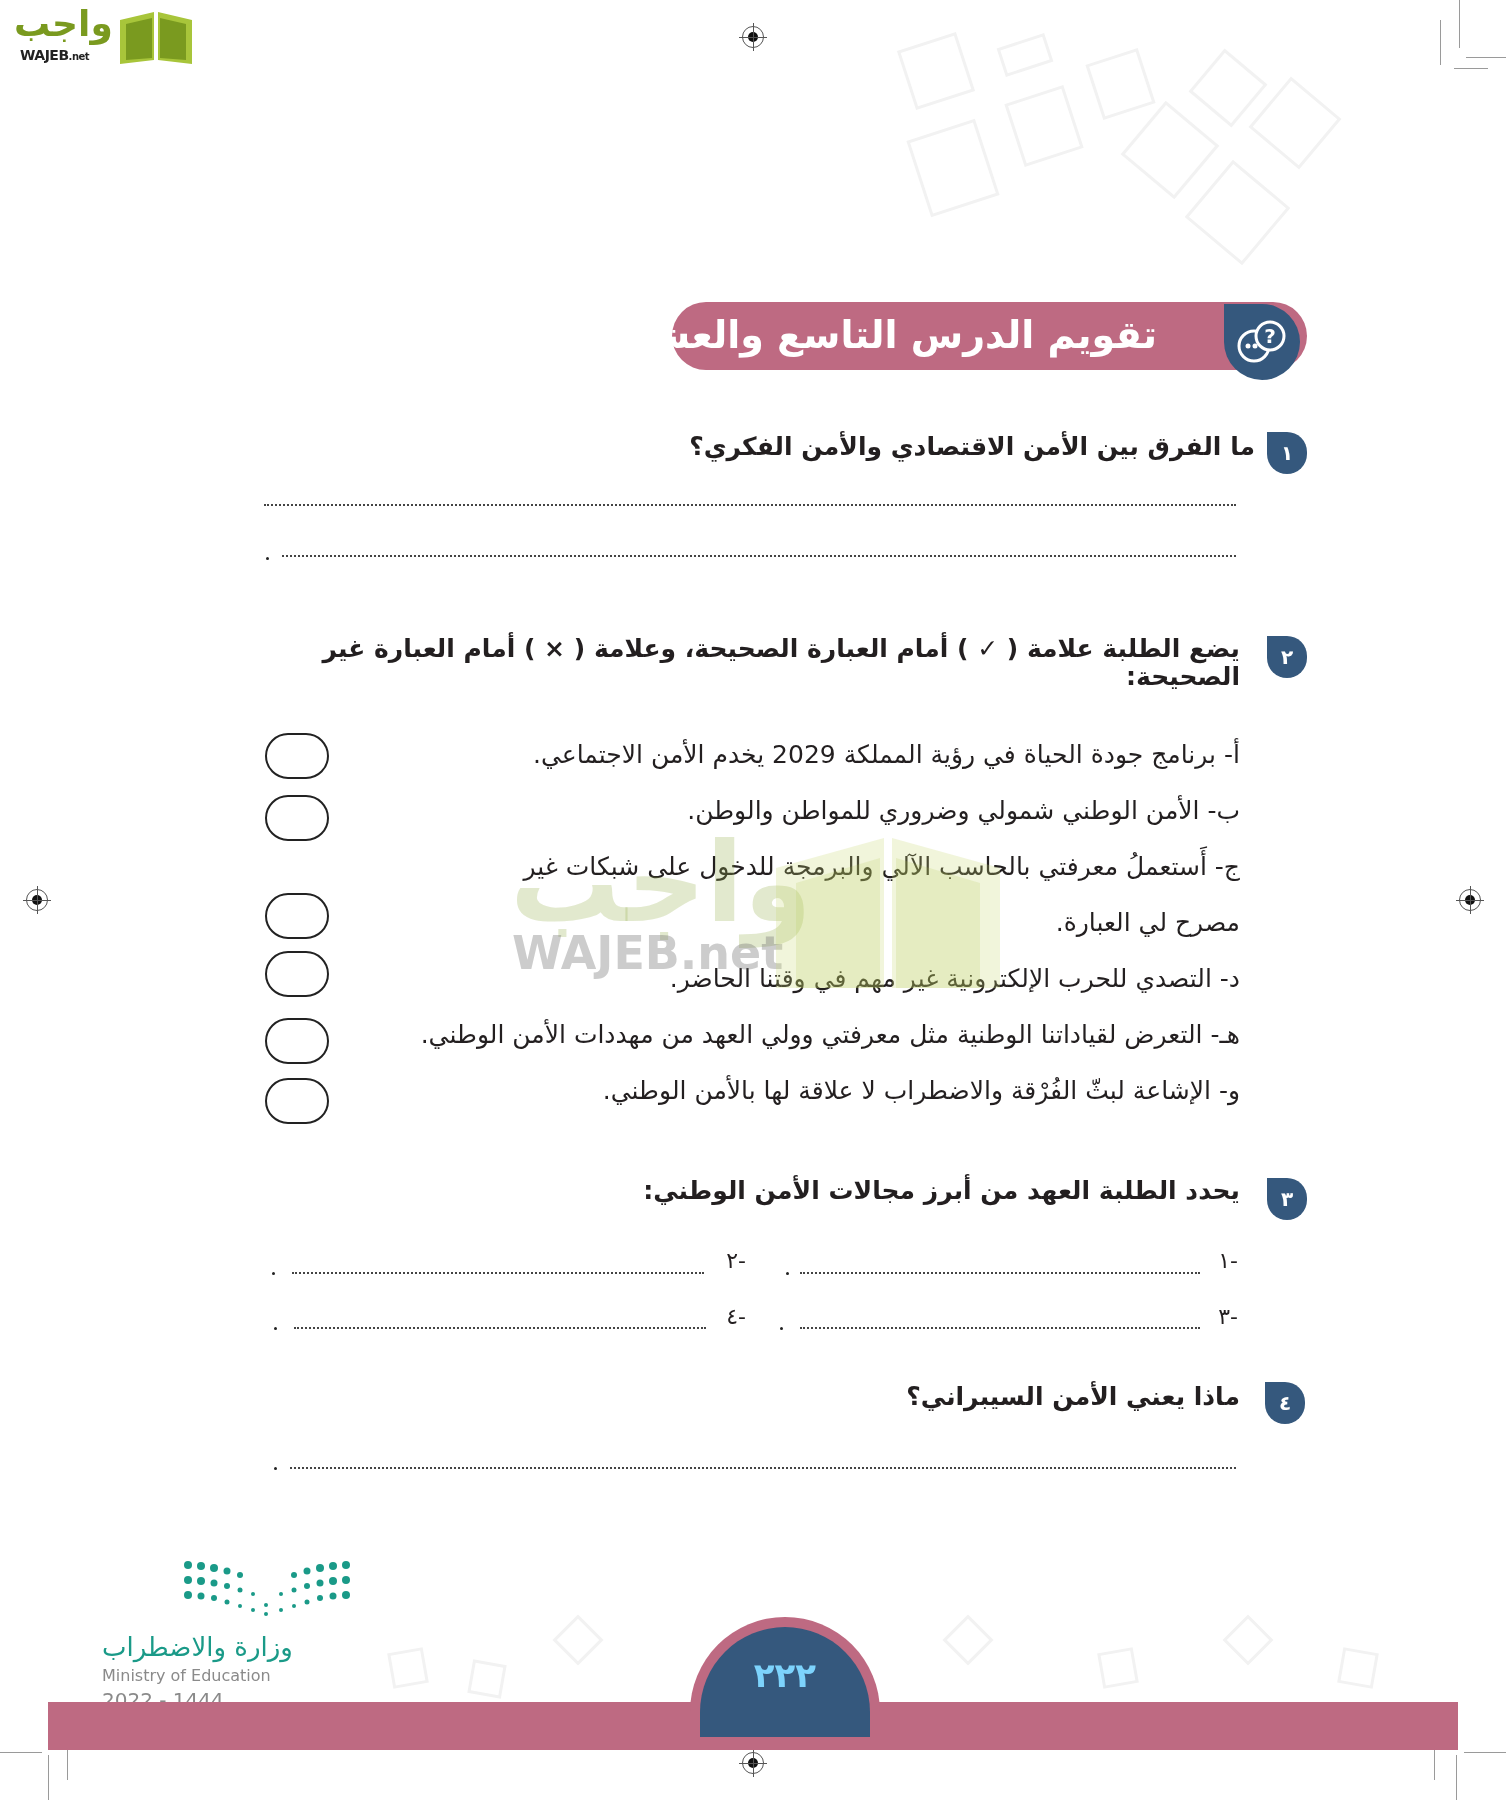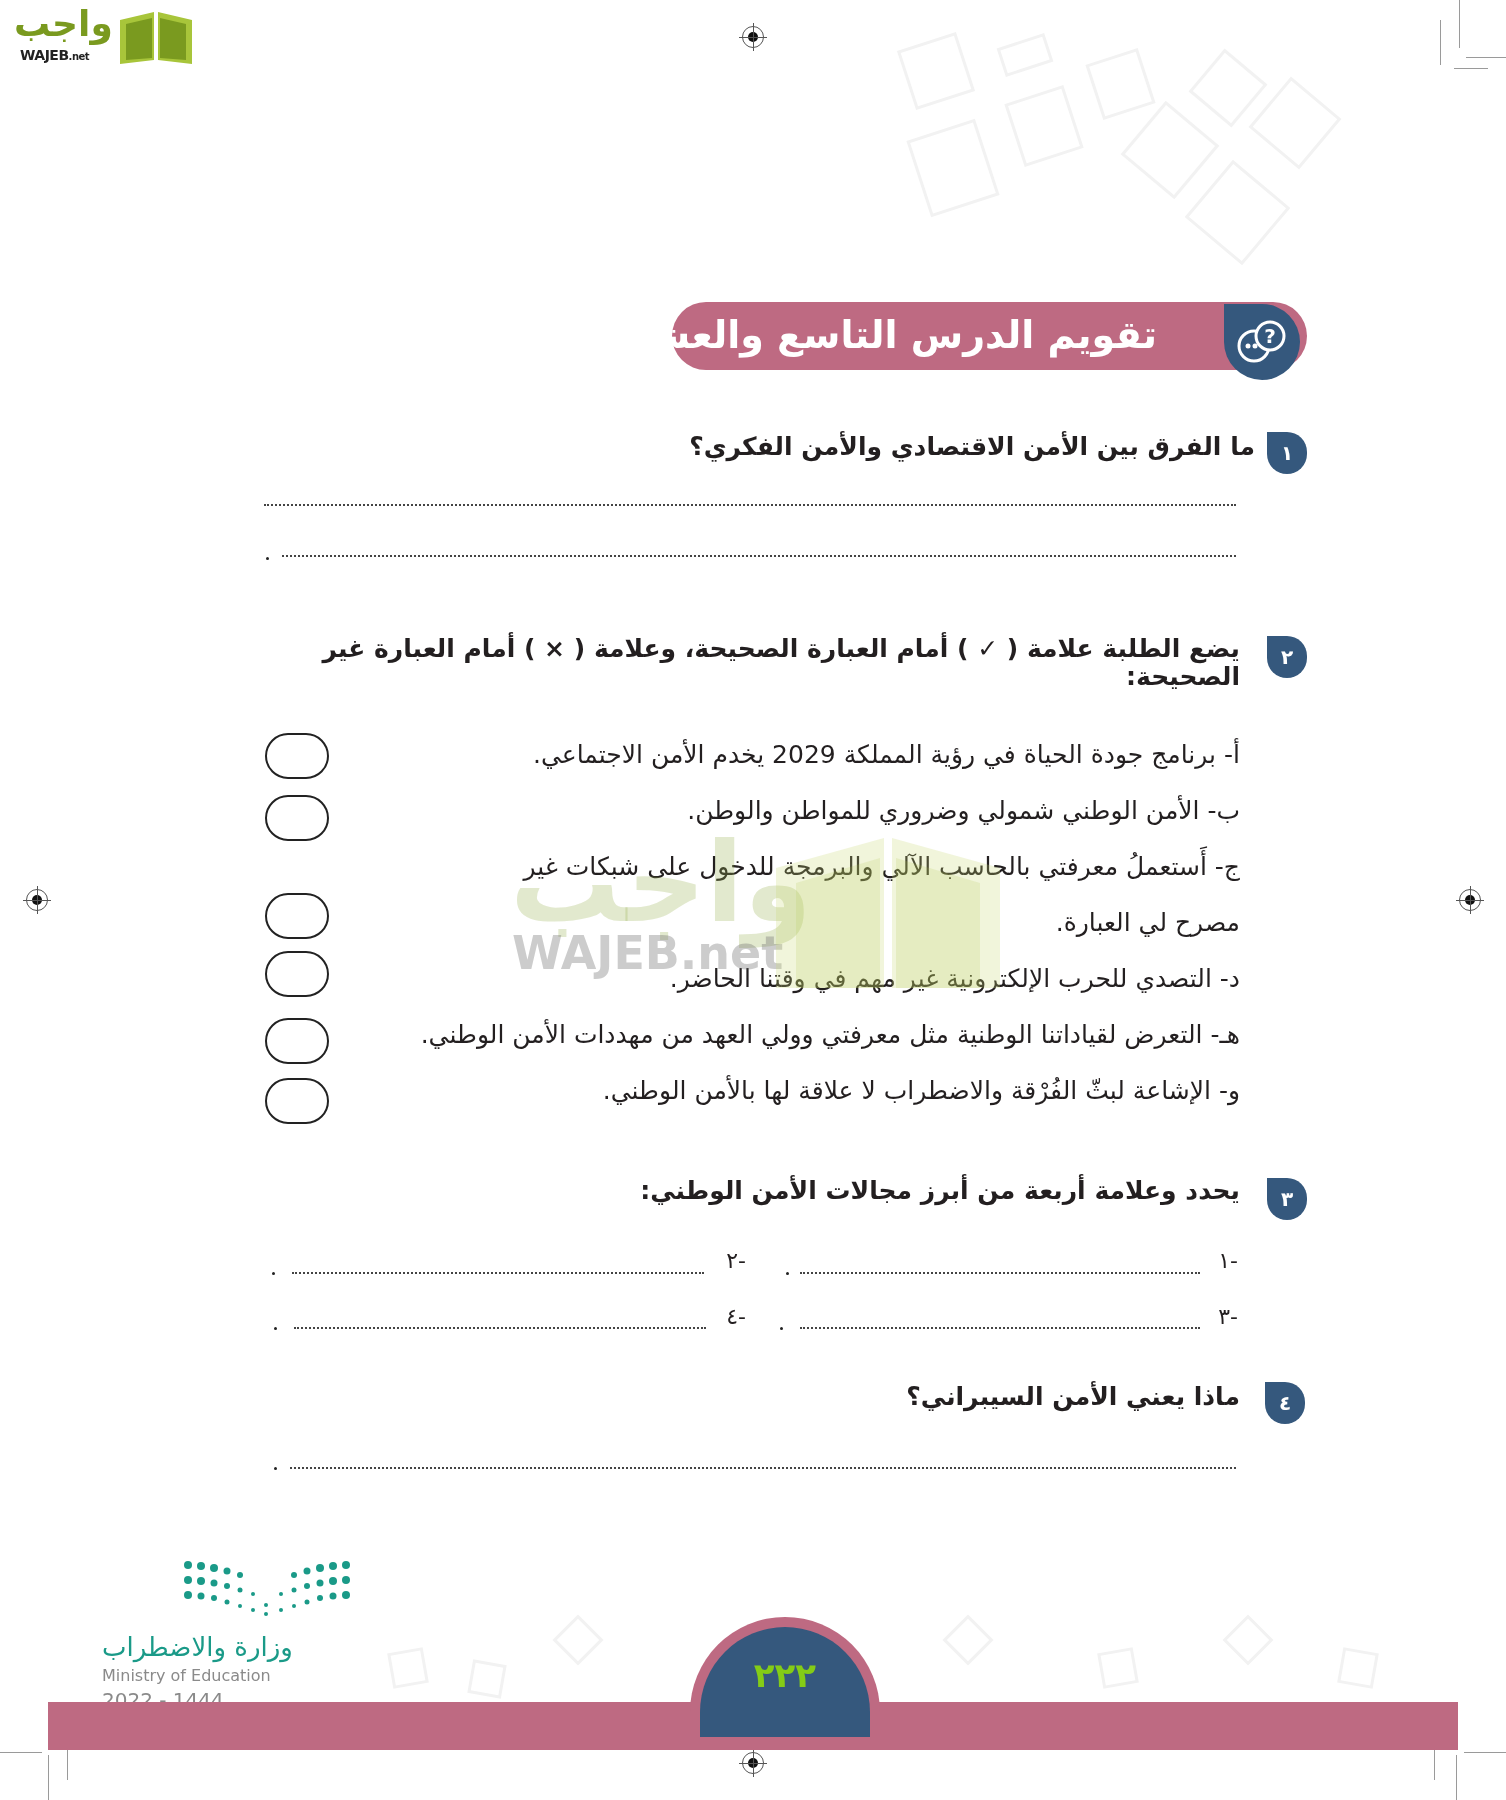--- a/index.html
+++ b/index.html
@@ -37,21 +37,21 @@
 
   
   .wm-ar{left:510px;top:828px;font-size:110px;font-weight:bold;color:rgba(150,175,80,0.28);direction:rtl;line-height:110px;}
   .wm-en{left:512px;top:926px;font-size:46px;font-weight:bold;color:rgba(110,110,110,0.35);}
   .wm-book{left:776px;top:838px;width:224px;height:150px;}
 
   
   .footer-bar{left:48px;top:1702px;width:1410px;height:48px;background:#be6a82;}
   .page-badge{left:690px;top:1617px;width:190px;height:120px;background:#be6a82;border-radius:95px 95px 0 0;}
   .page-badge-inner{position:absolute;left:10px;top:10px;width:170px;height:110px;background:#35587d;border-radius:85px 85px 0 0;}
-  .page-num{position:absolute;left:0;top:28px;width:170px;text-align:center;color:#84cc16;font-size:34px;font-weight:bold;}
+  .page-num{position:absolute;left:0;top:28px;width:170px;text-align:center;color:#7dd3fc;font-size:34px;font-weight:bold;}
   .moe{left:100px;top:1560px;width:250px;height:140px;}
   .moe-ar{position:absolute;left:2px;top:72px;font-size:26px;color:#1a9a88;direction:rtl;}
   .moe-en{position:absolute;left:2px;top:106px;font-size:16px;color:#8a8a8a;}
   .moe-year{position:absolute;left:2px;top:128px;font-size:20px;color:#8a8a8a;}
 </style>
 </head>
 <body>
 
 <div class="deco" style="left:905px;top:40px;width:62px;height:62px;transform:rotate(-18deg);"></div>
 <div class="deco" style="left:1000px;top:40px;width:50px;height:30px;transform:rotate(-18deg);"></div>
@@ -139,21 +139,21 @@
 <div class="abs wm-ar">واجب</div>
 <div class="abs wm-en">WAJEB.net</div>
 <svg class="abs wm-book" viewBox="0 0 224 150">
   <path d="M0 30 L108 0 L108 150 L0 150 Z" fill="rgba(200,215,110,0.25)"></path>
   <path d="M224 30 L116 0 L116 150 L224 150 Z" fill="rgba(200,215,110,0.25)"></path>
   <path d="M20 45 L104 20 L104 150 L20 150 Z" fill="rgba(180,200,80,0.18)"></path>
   <path d="M204 45 L120 20 L120 150 L204 150 Z" fill="rgba(180,200,80,0.18)"></path>
 </svg>
 
 <div class="qnum" style="left:1267px;top:1178px;">٣</div>
-<div class="qtext" style="right:266px;top:1176px;">يحدد وعلامة أربعة من أبرز مجالات الأمن الوطني:</div>
+<div class="qtext" style="right:266px;top:1176px;">يحدد الطلبة العهد من أبرز مجالات الأمن الوطني:</div>
 
 <div class="item" style="right:268px;top:1248px;font-size:22px;">-١</div>
 <div class="dots" style="left:800px;top:1272px;width:400px;"></div>
 <div class="enddot" style="left:786px;top:1272px;"></div>
 <div class="item" style="right:760px;top:1248px;font-size:22px;">-٢</div>
 <div class="dots" style="left:292px;top:1272px;width:412px;"></div>
 <div class="enddot" style="left:272px;top:1272px;"></div>
 
 <div class="item" style="right:268px;top:1304px;font-size:22px;">-٣</div>
 <div class="dots" style="left:800px;top:1327px;width:400px;"></div>

